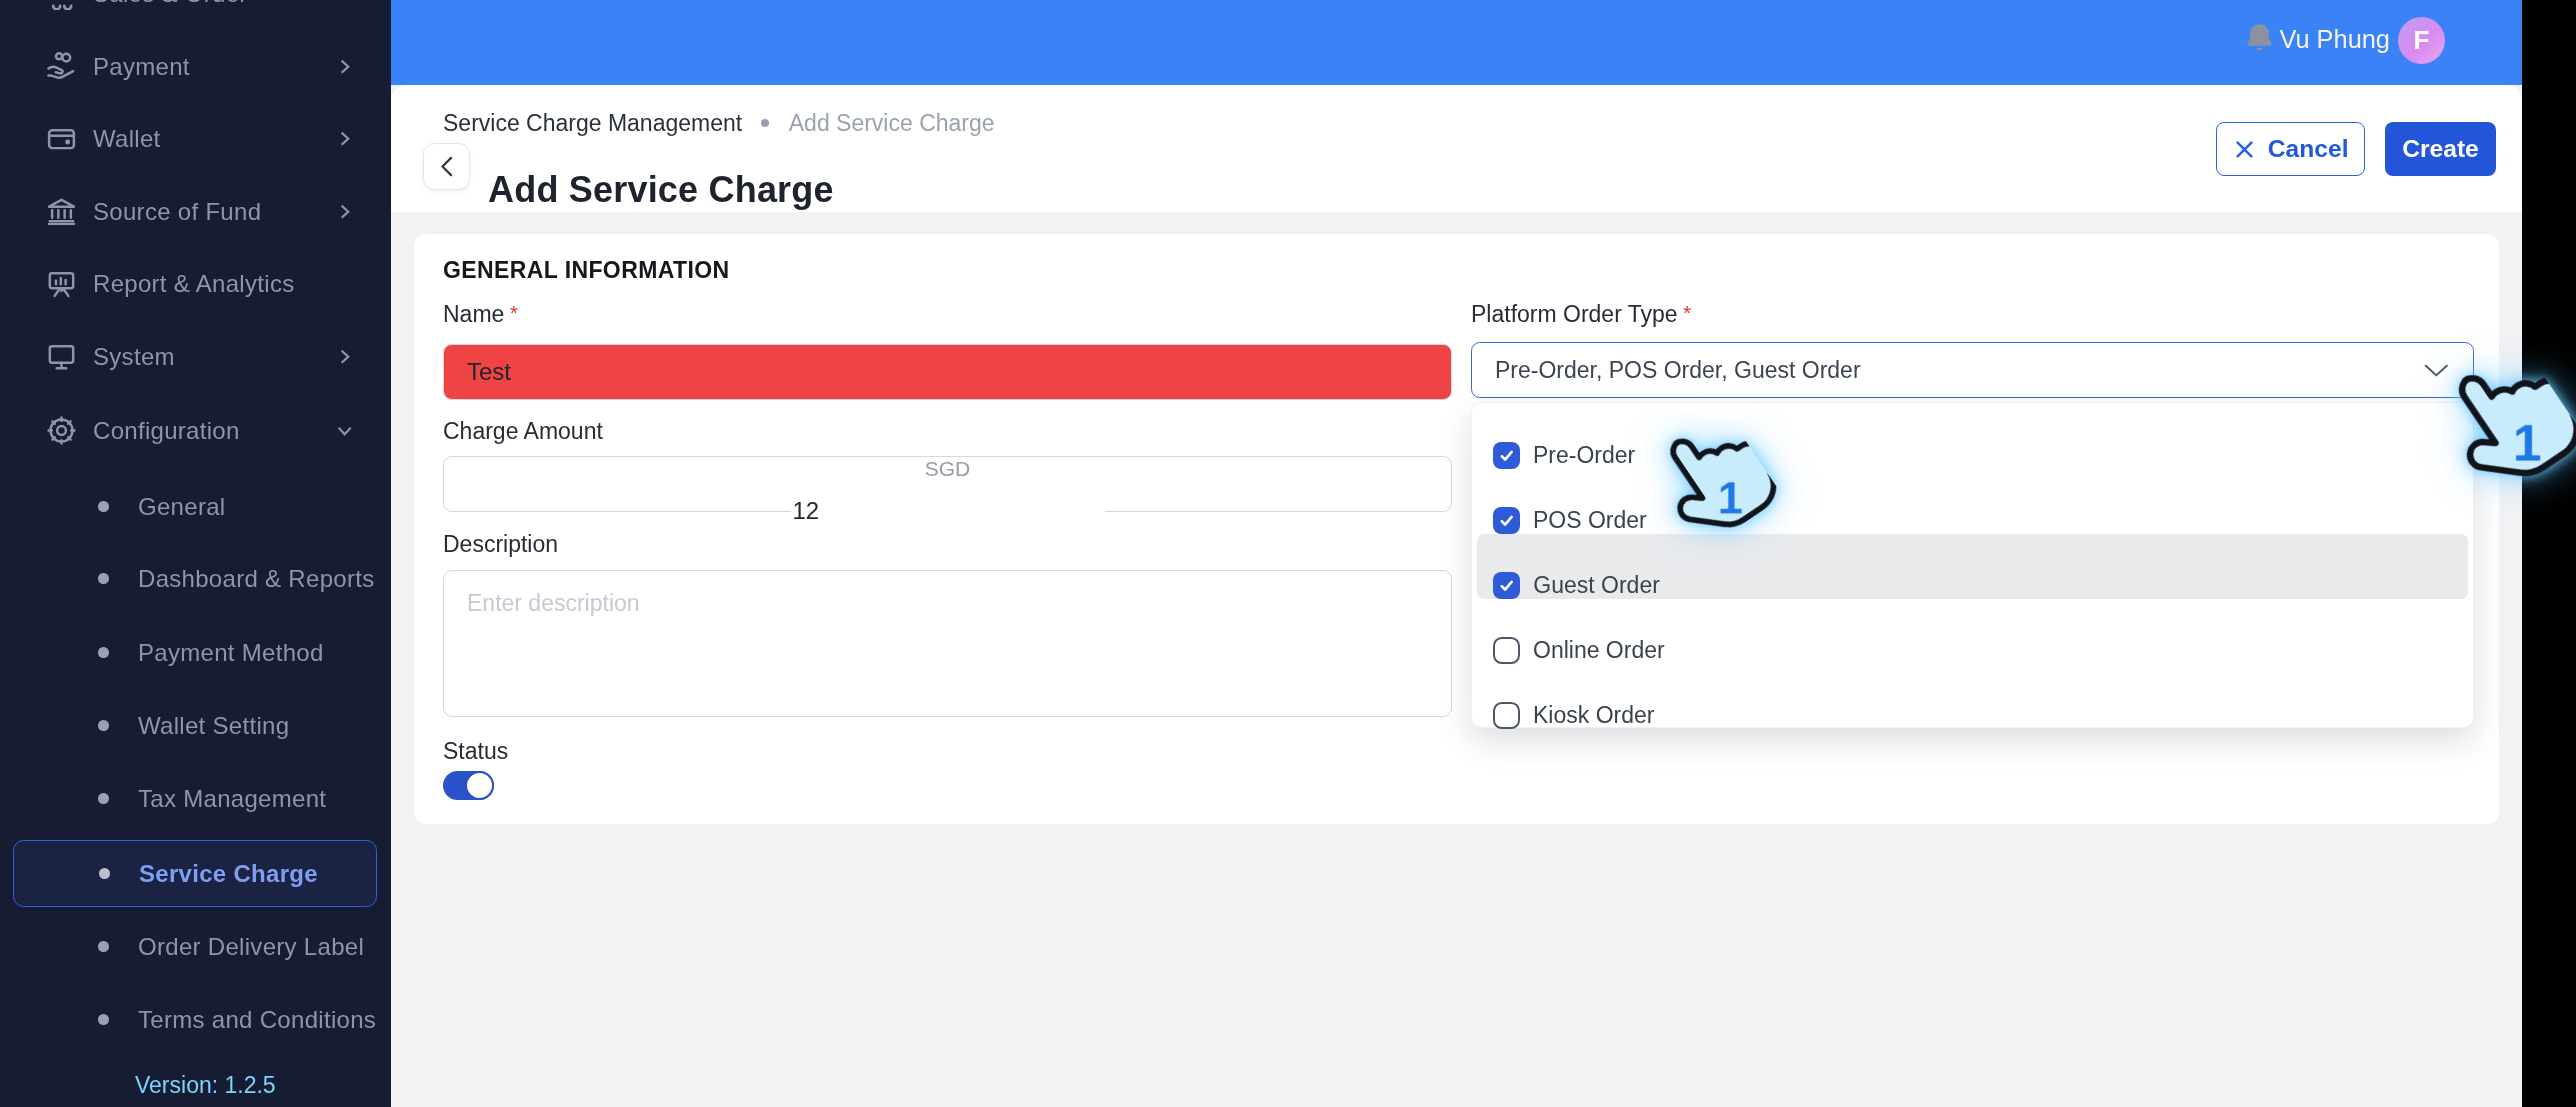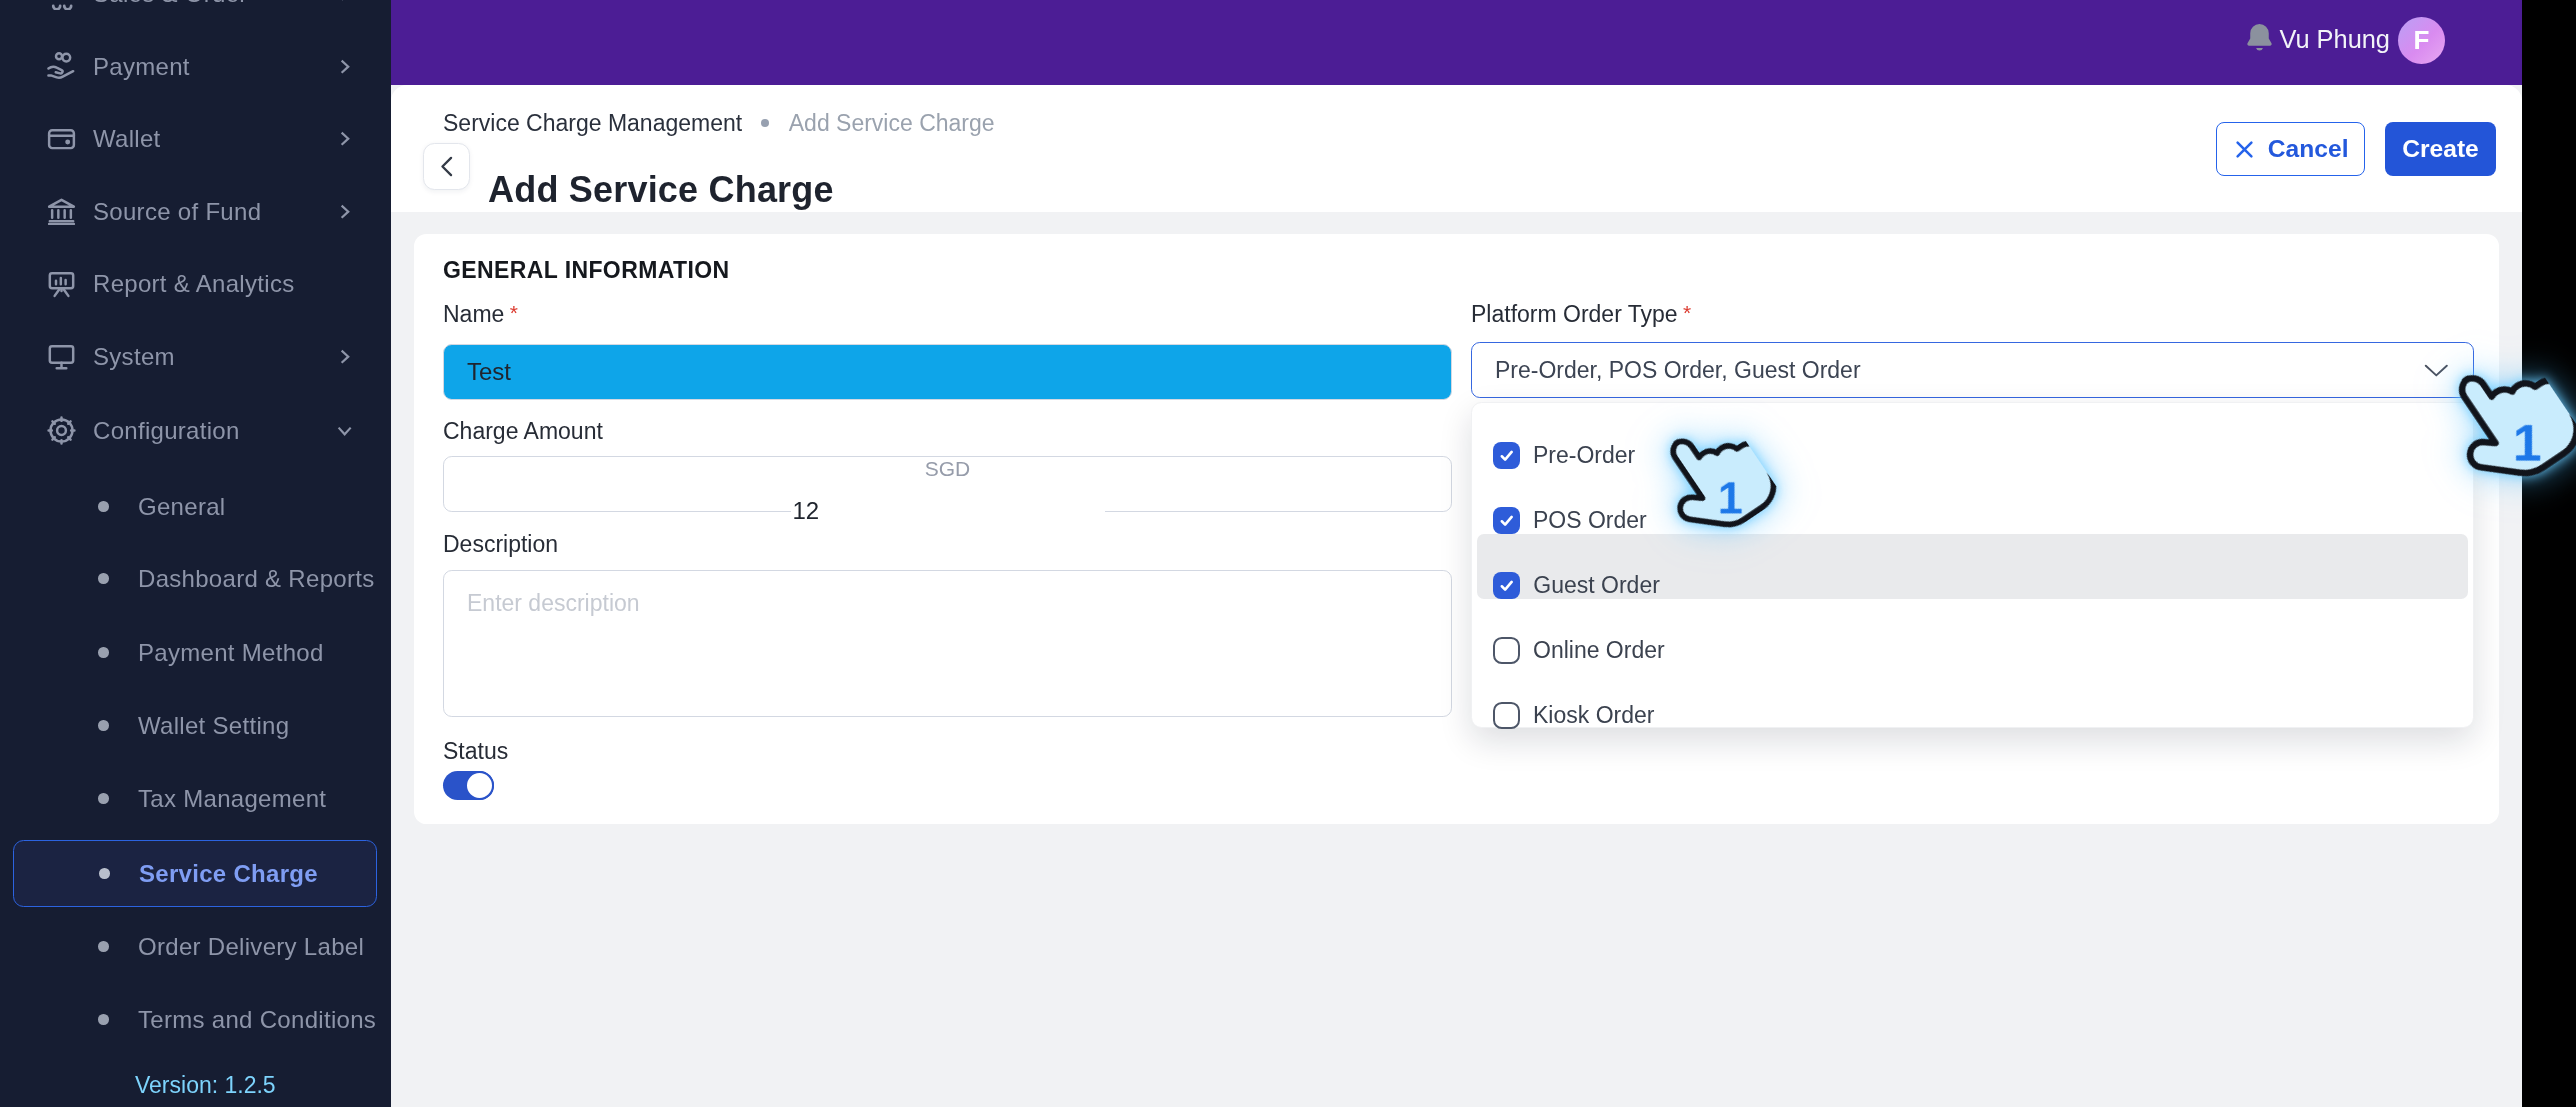--- a/index.html
+++ b/index.html
@@ -17,21 +17,21 @@
   .nchev.down{transform:rotate(90deg);}
   .sub-item{position:absolute;left:0;width:391px;height:73px;display:flex;align-items:center;cursor:pointer;}
   .sub-item .bullet{position:absolute;left:98px;width:10.5px;height:10.5px;border-radius:50%;background:#99a0af;}
   .sub-item .slabel{position:absolute;left:138px;font-size:24px;color:#8e95a9;letter-spacing:0.3px;}
   .sub-item.active-box{left:13px;width:364px;height:67px;border:1.8px solid #2c63e0;border-radius:10.5px;background:#1b2342;}
   .sub-item.active-box .bullet{left:85px;background:#b9bfcc;}
   .sub-item.active-box .slabel{left:125px;color:#7f9df3;font-weight:bold;}
   .version{position:absolute;left:135px;top:1072px;font-size:23px;color:#7dd3fc;}
 
   
-  .topbar{position:absolute;left:391px;top:0;width:2131px;height:85px;background:#4c1d95;z-index:4;}
+  .topbar{position:absolute;left:391px;top:0;width:2131px;height:85px;background:#3b82f6;z-index:4;}
   .bell{position:absolute;left:1849px;top:20px;width:39px;height:39px;cursor:pointer;}
   .username{position:absolute;right:132px;top:24.6px;font-size:25.4px;color:#f2f4f8;}
   .avatar{position:absolute;right:77px;top:16.7px;width:47px;height:47px;border-radius:50%;
           background:linear-gradient(135deg,#b9a0f5 0%,#d98bf0 55%,#e8a8f2 100%);
           display:flex;align-items:center;justify-content:center;
           color:#fff;font-size:26px;font-weight:bold;cursor:pointer;}
 
   
   .main{position:absolute;left:391px;top:85px;width:2131px;height:1022px;background:#f1f2f4;}
   .header-panel{position:absolute;left:0;top:0;width:2131px;height:127px;background:#fff;
@@ -50,21 +50,21 @@
   .btn-create{position:absolute;left:1994px;top:37px;width:111px;height:54px;background:#2355d8;border:none;
               border-radius:8px;display:flex;align-items:center;justify-content:center;
               color:#fff;font-size:24.6px;font-weight:bold;cursor:pointer;}
 
   
   .card{position:absolute;left:23px;top:149px;width:2085px;height:590px;background:#fff;border-radius:12.3px;}
   .section-title{position:absolute;left:29px;top:23px;font-size:23px;font-weight:bold;color:#15181d;letter-spacing:0.4px;}
   .f-label{position:absolute;font-size:23px;color:#272c36;}
   .req{color:#dc3b30;margin-left:5.3px;font-size:21px;vertical-align:top;}
   .t-input{position:absolute;width:1009px;height:56px;border:0.9px solid #d3d8e2;border-radius:8.8px;
-           font-size:24px;color:#20252e;padding:0 23px;outline:none;font-family:"Liberation Sans",sans-serif;background:#0ea5e9;}
+           font-size:24px;color:#20252e;padding:0 23px;outline:none;font-family:"Liberation Sans",sans-serif;background:#ef4444;}
   .charge-wrap{position:absolute;left:29px;top:222px;width:1009px;height:56px;border:0.9px solid #d3d8e2;border-radius:8.8px;
            display:flex;align-items:center;padding:0 23px;gap:15px;background:#fff;flex-direction:column;}
   .charge-prefix{font-size:21px;color:#969caa;}
   .charge-input{border:none;outline:none;font-size:24px;color:#20252e;flex:1;font-family:"Liberation Sans",sans-serif;}
   .t-area{position:absolute;left:29px;top:336px;width:1009px;height:147px;border:0.9px solid #d3d8e2;border-radius:8.8px;
           font-size:23px;color:#20252e;padding:19.3px 23px;outline:none;resize:none;font-family:"Liberation Sans",sans-serif;}
   .t-area::placeholder,.t-input::placeholder{color:#c6cad2;}
   .select{position:absolute;left:1057px;top:108px;width:1003px;height:56px;border:1.8px solid #3667e0;border-radius:8.8px;
           display:flex;align-items:center;padding:0 23px;cursor:pointer;background:#fff;}
   .select-value{font-size:23px;color:#3c4453;}

